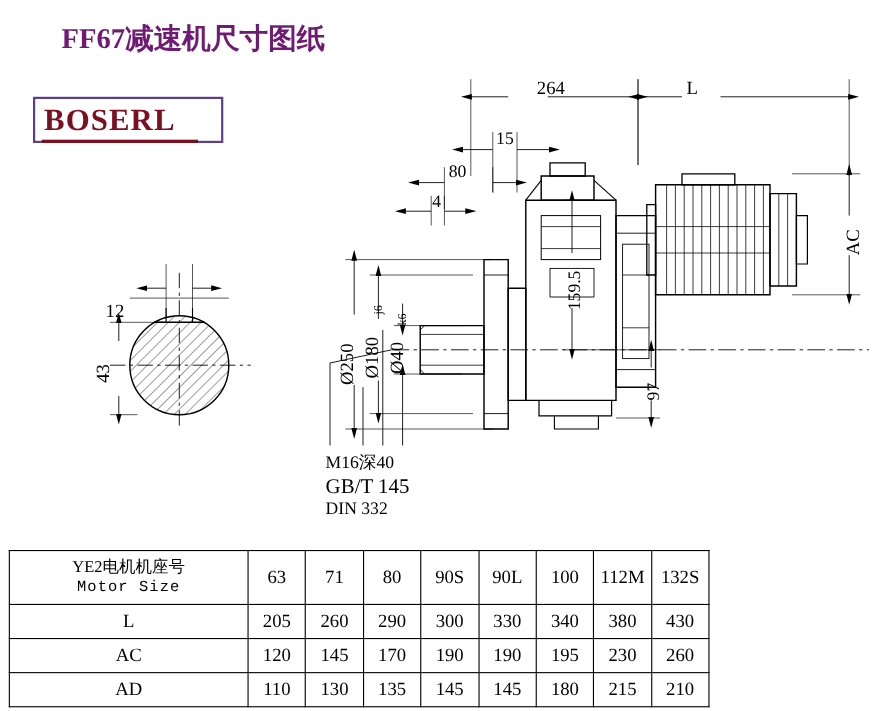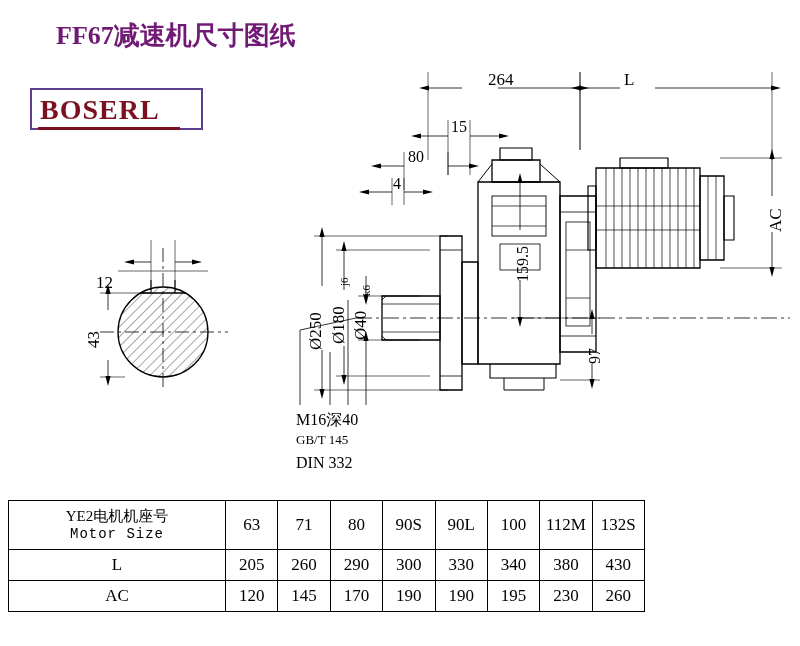--- a/index.html
+++ b/index.html
@@ -316,21 +316,21 @@
   <div class="lbl rot90" style="left:329px; top:344px; font-size:17px;">Ø180</div>
   <div class="lbl rot90" style="left:338px; top:286px; font-size:11px;">j6</div>
   <div class="lbl rot90" style="left:351px; top:340px; font-size:17px;">Ø40</div>
   <div class="lbl rot90" style="left:360px; top:296px; font-size:11px;">k6</div>
 
   <div class="lbl rot90" style="left:514px; top:282px; font-size:16px;">159.5</div>
   <div class="lbl rot90" style="left:586px; top:364px; font-size:16px;">97</div>
   <div class="lbl rot90" style="left:766px; top:232px; font-size:17px;">AC</div>
 
   <div class="lbl" style="left:296px; top:410px; font-size:16px;">M16深40</div>
-  <div class="lbl" style="left:296px; top:432px; font-size:13px;">GB/T 145</div>
+  <div class="lbl" style="left:296px; top:432px; font-size:19px;">GB/T 145</div>
   <div class="lbl" style="left:296px; top:454px; font-size:16px;">DIN 332</div>
 
   <table class="tbl">
     <tbody>
       <tr>
         <td class="first head-first">
           <div class="cn">YE2电机机座号</div>
           <div class="mono">Motor Size</div>
         </td>
         <td>63</td>
@@ -357,16 +357,27 @@
         <td class="first">AC</td>
         <td>120</td>
         <td>145</td>
         <td>170</td>
         <td>190</td>
         <td>190</td>
         <td>195</td>
         <td>230</td>
         <td>260</td>
       </tr>
+      <tr>
+        <td class="first">AD</td>
+        <td>110</td>
+        <td>130</td>
+        <td>135</td>
+        <td>145</td>
+        <td>145</td>
+        <td>180</td>
+        <td>215</td>
+        <td>210</td>
+      </tr>
     </tbody>
   </table>
 
 </div>
 
 </body></html>

